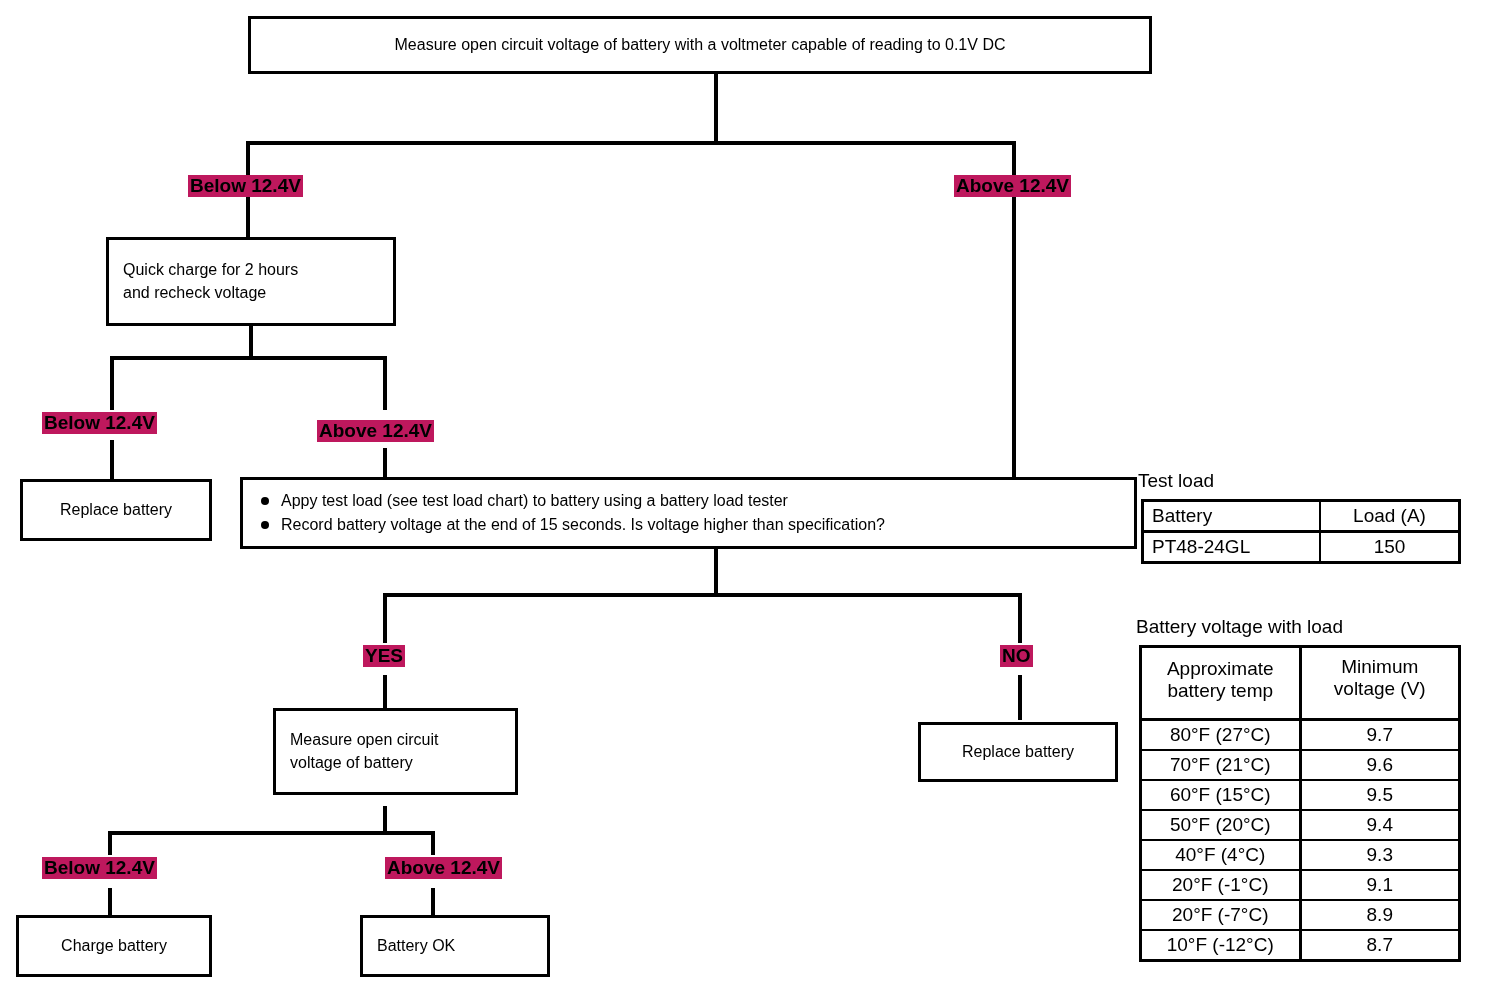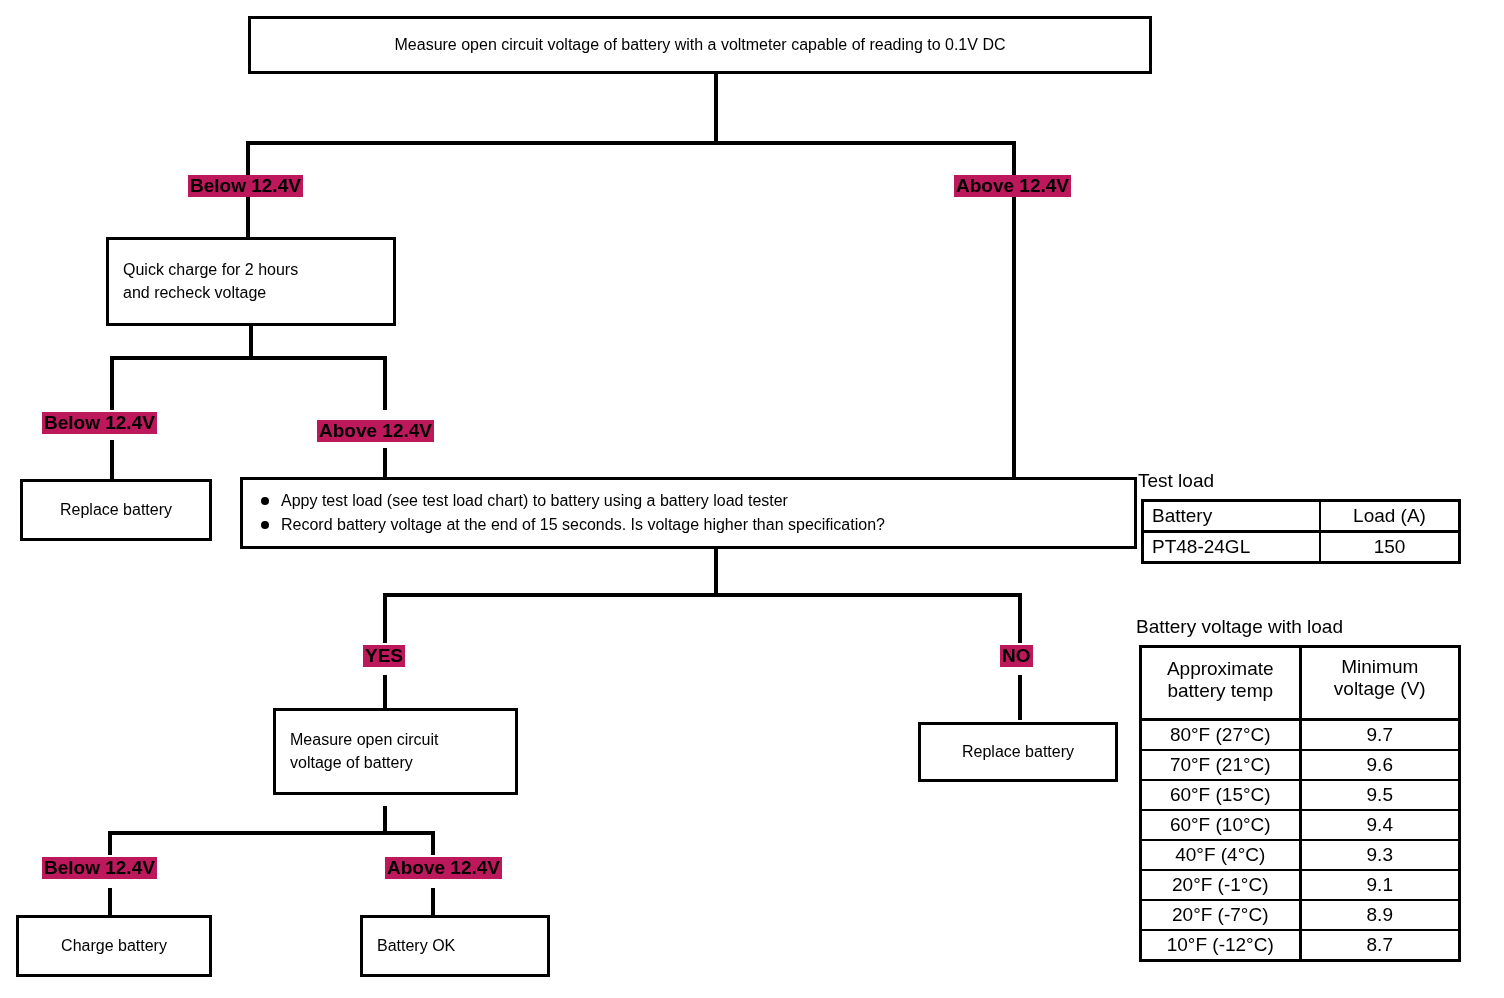--- a/index.html
+++ b/index.html
@@ -226,21 +226,21 @@
       </tr>
       <tr>
         <td class="c1">70°F (21°C)</td>
         <td class="c2">9.6</td>
       </tr>
       <tr>
         <td class="c1">60°F (15°C)</td>
         <td class="c2">9.5</td>
       </tr>
       <tr>
-        <td class="c1">60°F (10°C)</td>
+        <td class="c1">50°F (20°C)</td>
         <td class="c2">9.4</td>
       </tr>
       <tr>
         <td class="c1">40°F (4°C)</td>
         <td class="c2">9.3</td>
       </tr>
       <tr>
         <td class="c1">20°F (-1°C)</td>
         <td class="c2">9.1</td>
       </tr>

